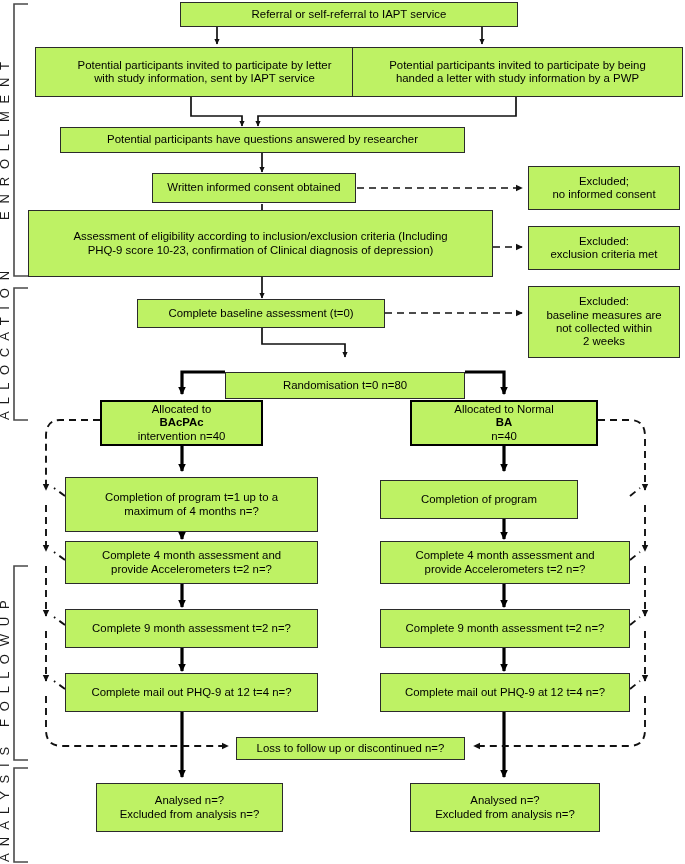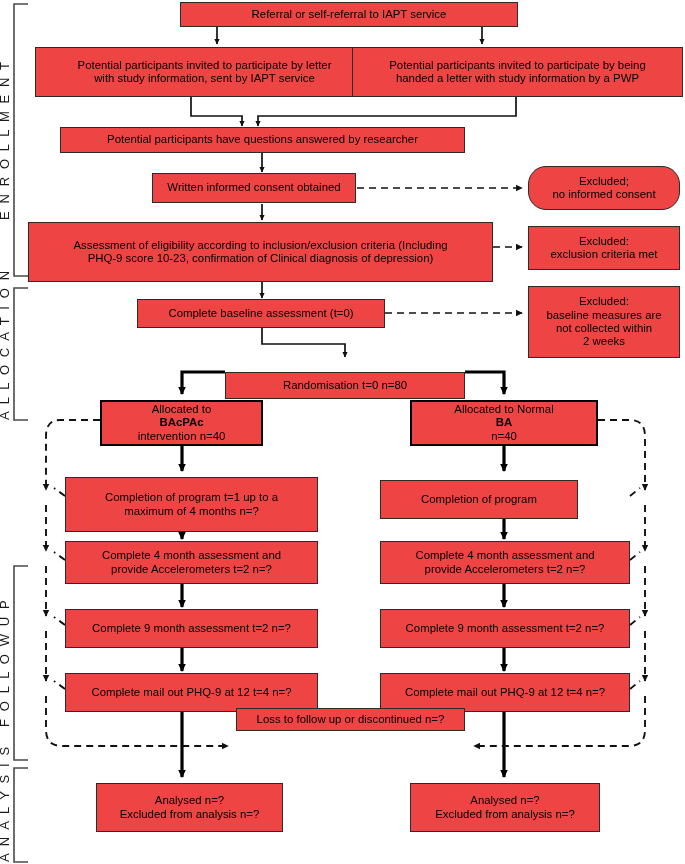--- a/index.html
+++ b/index.html
@@ -17,21 +17,21 @@
   svg#wires{
     position:absolute;
     left:0;top:0;
     width:685px;height:864px;
     pointer-events:none;
   }
   .box{
     position:absolute;
     box-sizing:border-box;
     border:1.6px solid #2b2b2b;
-    background:#ef4444;
+    background:#bef264;
     display:flex;
     align-items:center;
     justify-content:center;
     text-align:center;
     line-height:1.18;
     font-size:11.4px;
     padding:2px 4px;
     z-index:3;
   }
   .box.heavy{border-width:2.6px;border-color:#000;}
@@ -164,28 +164,28 @@
   </div>
 
   <div class="box" style="left:60px;top:127px;width:405px;height:26px;">
     <span>Potential participants have questions answered by researcher</span>
   </div>
 
   <div class="box" style="left:152px;top:173px;width:204px;height:30px;justify-content:center;">
     <span>Written informed consent obtained</span>
   </div>
 
-  <div class="box" style="left:528px;top:166px;width:152px;height:44px;border-radius:18px;">
+  <div class="box" style="left:528px;top:166px;width:152px;height:44px;">
     <span>
       <span>Excluded;</span>
       <span>no informed consent</span>
     </span>
   </div>
 
-  <div class="box" style="left:28px;top:222px;width:465px;height:60px;">
+  <div class="box" style="left:28px;top:210px;width:465px;height:67px;">
     <span>
       <span>Assessment of eligibility according to inclusion/exclusion criteria (Including</span>
       <span>PHQ-9 score 10-23, confirmation of Clinical diagnosis of depression)</span>
     </span>
   </div>
 
   <div class="box" style="left:528px;top:226px;width:152px;height:44px;">
     <span>
       <span>Excluded:</span>
       <span>exclusion criteria met</span>
@@ -263,21 +263,21 @@
   </div>
 
   <div class="box" style="left:380px;top:609px;width:250px;height:39px;">
     <span>Complete 9 month assessment t=2 n=?</span>
   </div>
 
   <div class="box" style="left:380px;top:673px;width:250px;height:39px;">
     <span>Complete mail out PHQ-9 at 12 t=4 n=?</span>
   </div>
 
-  <div class="box" style="left:236px;top:708px;width:229px;height:23px;">
+  <div class="box" style="left:236px;top:737px;width:229px;height:23px;">
     <span>Loss to follow up or discontinued n=?</span>
   </div>
 
   <div class="box" style="left:96px;top:783px;width:187px;height:49px;">
     <span>
       <span>Analysed n=?</span>
       <span>Excluded from analysis n=?</span>
     </span>
   </div>
 

